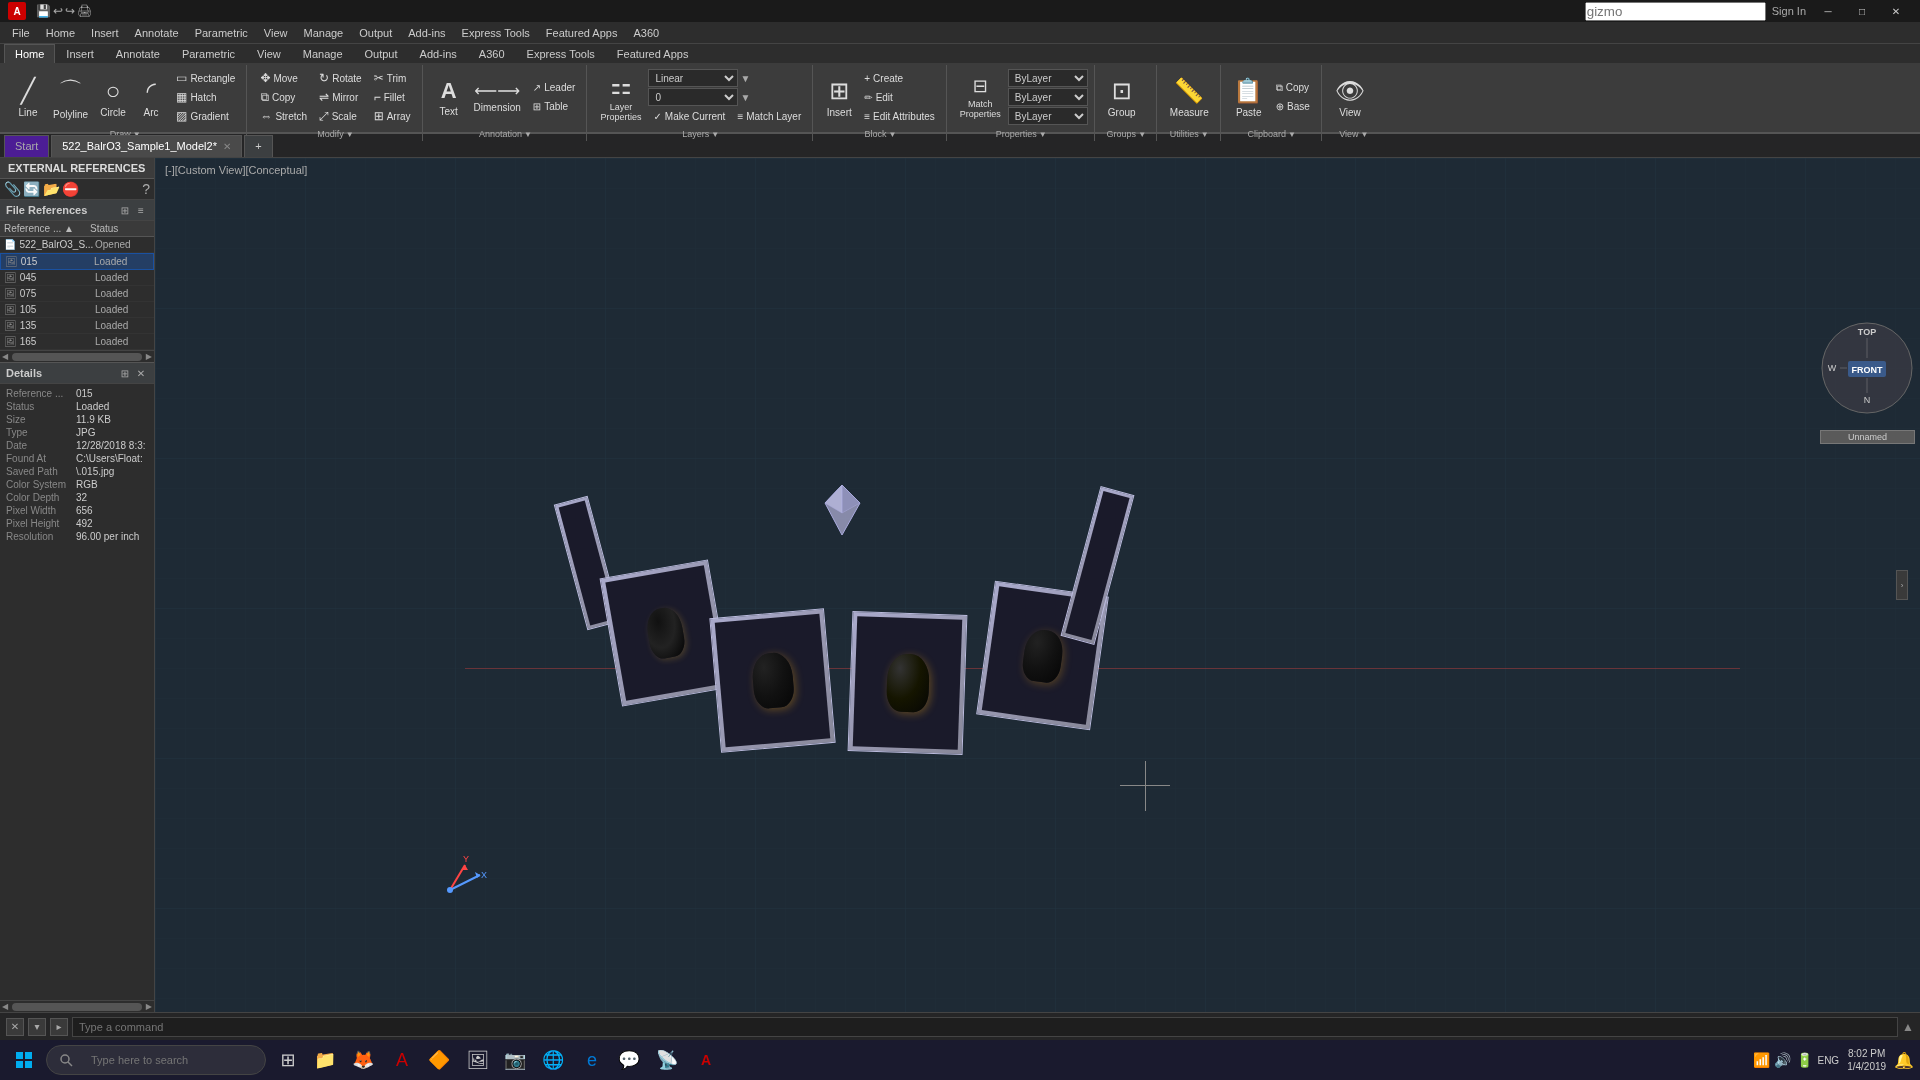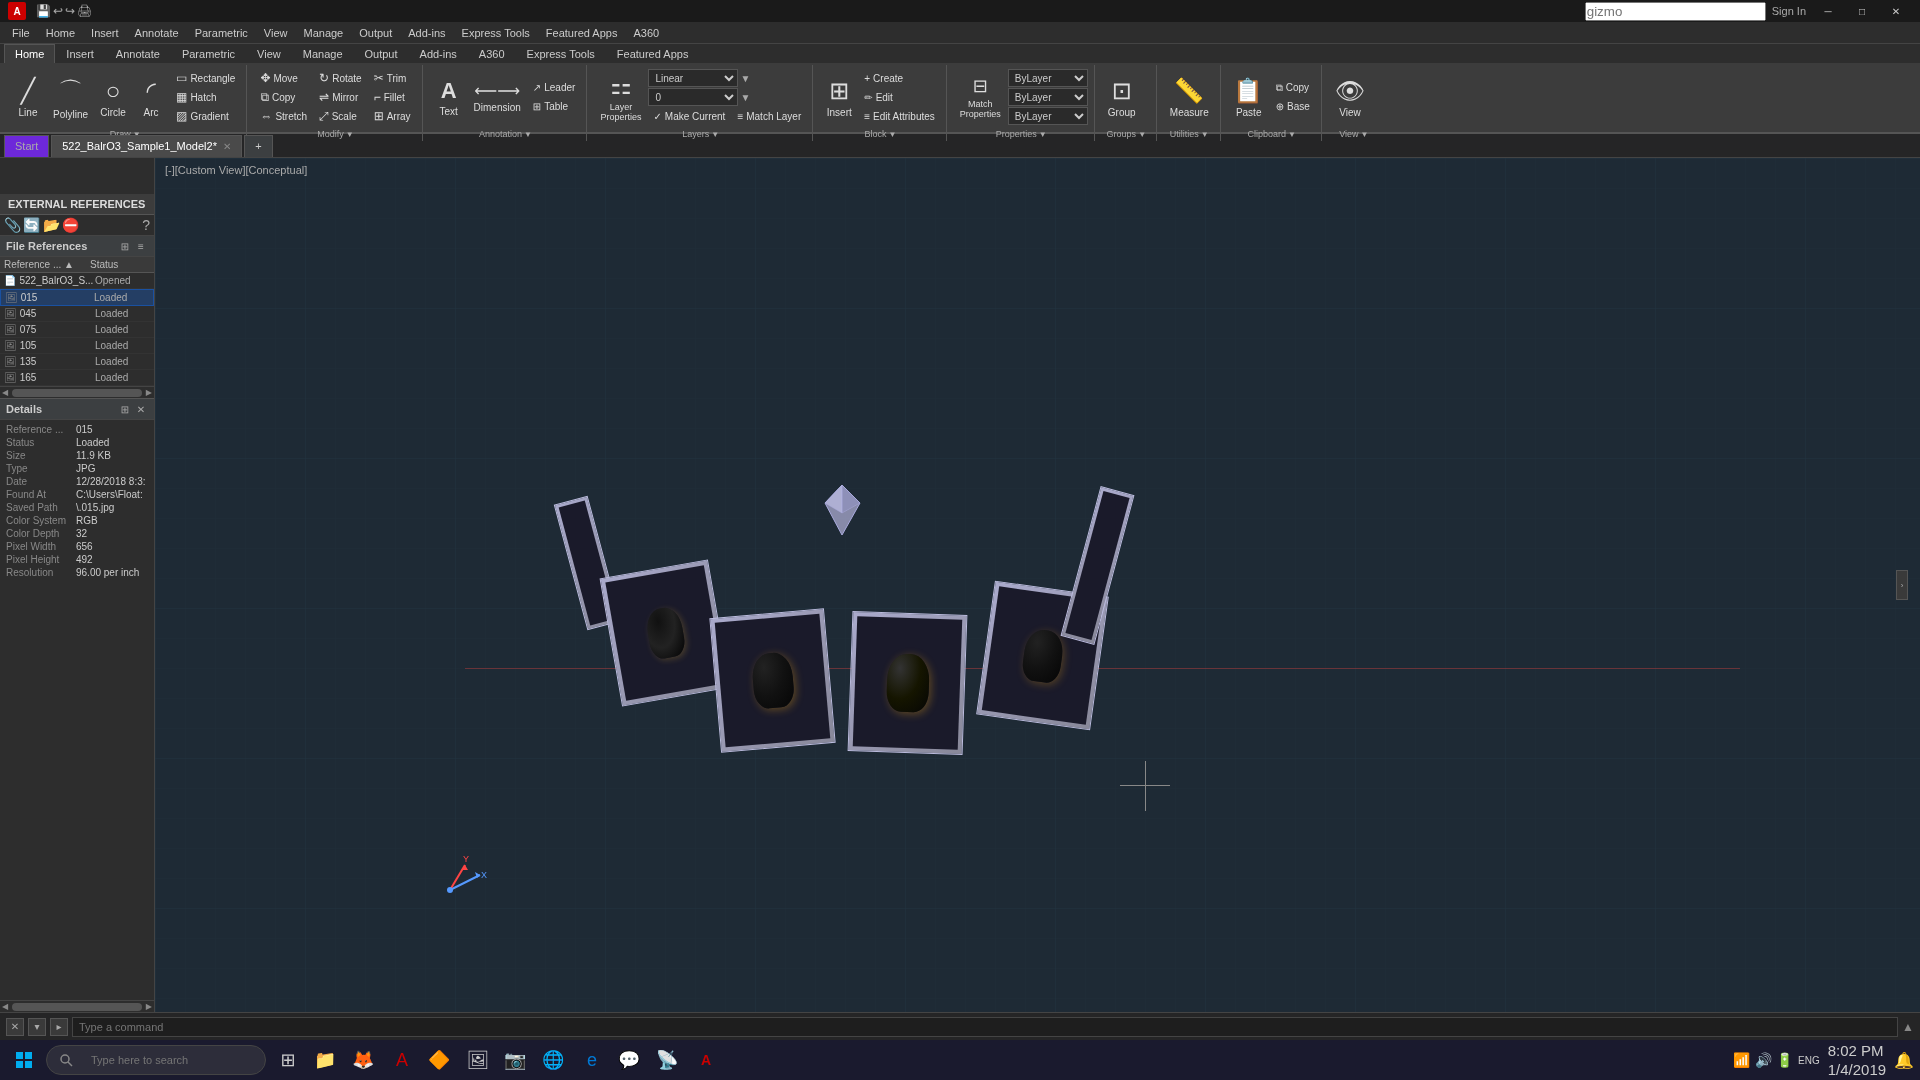--- a/index.html
+++ b/index.html
@@ -158,21 +158,21 @@
       background: #3c3f41;
       border: 1px solid #555;
       border-bottom: none;
       cursor: pointer;
       color: #ccc;
       font-size: 11px;
       margin-right: 2px;
     }
     .doc-tab.active { background: #4a4a4a; color: #fff; }
     .doc-tab .close-btn { font-size: 10px; color: #888; }
-    .doc-tab.start-tab { background: #6d28d9; color: #aaa; }
+    .doc-tab.start-tab { background: #4c1d95; color: #aaa; }
 
     
     #main-layout {
       display: flex;
       height: calc(1080px - 22px - 22px - 90px - 24px - 28px - 36px);
     }
 
     
     #left-panel {
       width: 155px;
@@ -182,21 +182,20 @@
       flex-direction: column;
       flex-shrink: 0;
     }
     #left-panel-header {
       background: #3c3c3c;
       padding: 4px 8px;
       font-size: 11px;
       font-weight: bold;
       color: #ddd;
       border-bottom: 1px solid #555;
-      margin-top: 36px;
     }
     #file-references-header {
       background: #3c3f41;
       padding: 3px 6px;
       display: flex;
       align-items: center;
       justify-content: space-between;
       border-bottom: 1px solid #444;
     }
     .file-ref-title { font-size: 11px; color: #ccc; font-weight: bold; }
@@ -367,21 +366,21 @@
       right: 0;
     }
     .taskbar-start { width: 36px; height: 36px; background: transparent; display: flex; align-items: center; justify-content: center; cursor: pointer; }
     .taskbar-search { display: flex; align-items: center; background: #2d2d3a; border: 1px solid #444; border-radius: 20px; padding: 4px 12px; gap: 18px; height: 30px; width: 220px; }
     .taskbar-search input { background: transparent; border: none; color: #ccc; font-size: 11px; width: 140px; outline: none; }
     .taskbar-icons { display: flex; gap: 2px; }
     .taskbar-icon-btn { width: 36px; height: 36px; display: flex; align-items: center; justify-content: center; cursor: pointer; font-size: 18px; color: #ccc; }
     #sys-tray { margin-left: auto; display: flex; align-items: center; gap: 8px; }
     .sys-tray-icons { display: flex; align-items: center; gap: 4px; }
     .sys-tray-icon { font-size: 14px; color: #ccc; cursor: pointer; }
-    .sys-clock { text-align: left; color: #ccc; font-size: 15px; line-height: 1.3; }
+    .sys-clock { text-align: center; color: #ccc; font-size: 10px; line-height: 1.3; }
 
     
     .vp-grid { position: absolute; top: 0; left: 0; width: 100%; height: 100%; opacity: 0.15; }
 
     
     #ucs-icon {
       position: absolute;
       bottom: 95px;
       left: 285px;
     }
@@ -890,20 +889,42 @@
         <polygon points="22,2 40,20 22,30" fill="rgba(150,150,200,0.5)" stroke="#aaaadd" stroke-width="0.5"></polygon>
         <polygon points="22,2 5,20 22,30" fill="rgba(200,200,240,0.6)" stroke="#aaaadd" stroke-width="0.5"></polygon>
       </svg>
     </div>
 
     <div style="position:absolute;top:628px;left:990px;">
       <div class="crosshair-v" style="position:absolute;left:0;top:-25px;"></div>
       <div class="crosshair-h" style="position:absolute;left:-25px;top:-1px;"></div>
     </div>
 
+    <div id="navcube-area">
+      <svg width="95" height="115">
+
+        <circle cx="47" cy="55" r="45" fill="rgba(60,60,70,0.7)" stroke="#666" stroke-width="1"></circle>
+
+        <text x="47" y="22" text-anchor="middle" fill="#ccc" font-size="9" font-weight="bold">TOP</text>
+
+        <text x="47" y="60" text-anchor="middle" fill="#fff" font-size="9" font-weight="bold" style="background:#3a5a8a;">FRONT</text>
+        <rect x="28" y="48" width="38" height="16" fill="#3a5a8a" rx="2"></rect>
+        <text x="47" y="60" text-anchor="middle" fill="#fff" font-size="9" font-weight="bold">FRONT</text>
+
+        <text x="12" y="58" text-anchor="middle" fill="#ccc" font-size="9">W</text>
+
+        <text x="47" y="90" text-anchor="middle" fill="#ccc" font-size="9">N</text>
+
+        <line x1="47" y1="25" x2="47" y2="45" stroke="#888" stroke-width="0.5"></line>
+        <line x1="20" y1="55" x2="27" y2="55" stroke="#888" stroke-width="0.5"></line>
+        <line x1="47" y1="65" x2="47" y2="80" stroke="#888" stroke-width="0.5"></line>
+      </svg>
+      
+      <div style="background:#5a5a5a;border:1px solid #777;color:#ccc;font-size:9px;padding:1px 5px;cursor:pointer;text-align:center;">Unnamed</div>
+    </div>
 
     <div style="position:absolute;right:12px;top:50%;transform:translateY(-50%);width:12px;height:30px;background:#3a3a3a;border:1px solid #555;color:#aaa;font-size:8px;display:flex;align-items:center;justify-content:center;cursor:pointer;">›</div>
   </div>
 </div>
 
 <div id="bottombar">
   <div id="command-input-area">
     <div class="cmd-btn">✕</div>
     <div class="cmd-btn">▾</div>
     <div class="cmd-btn">▸</div>

